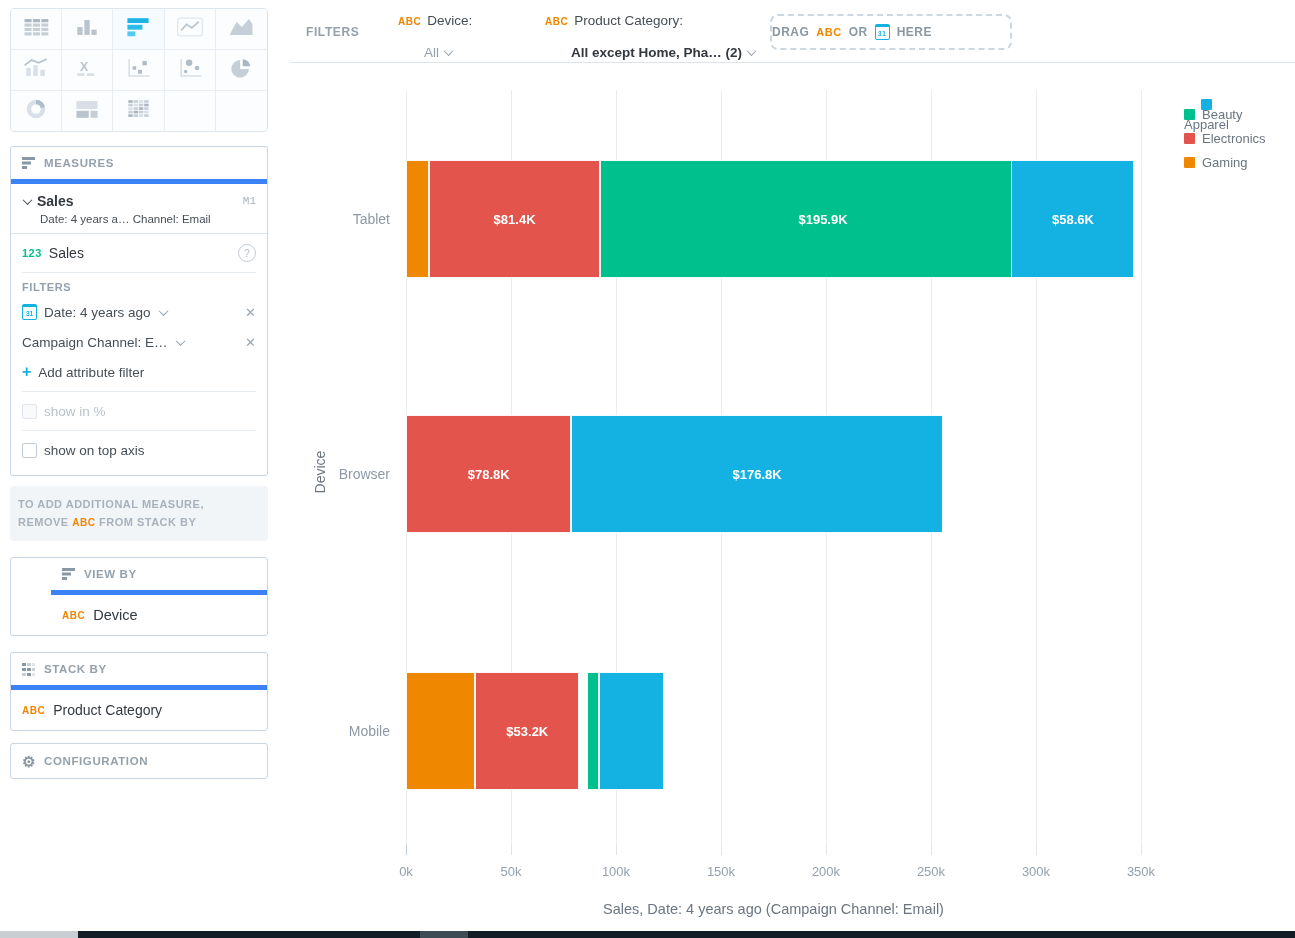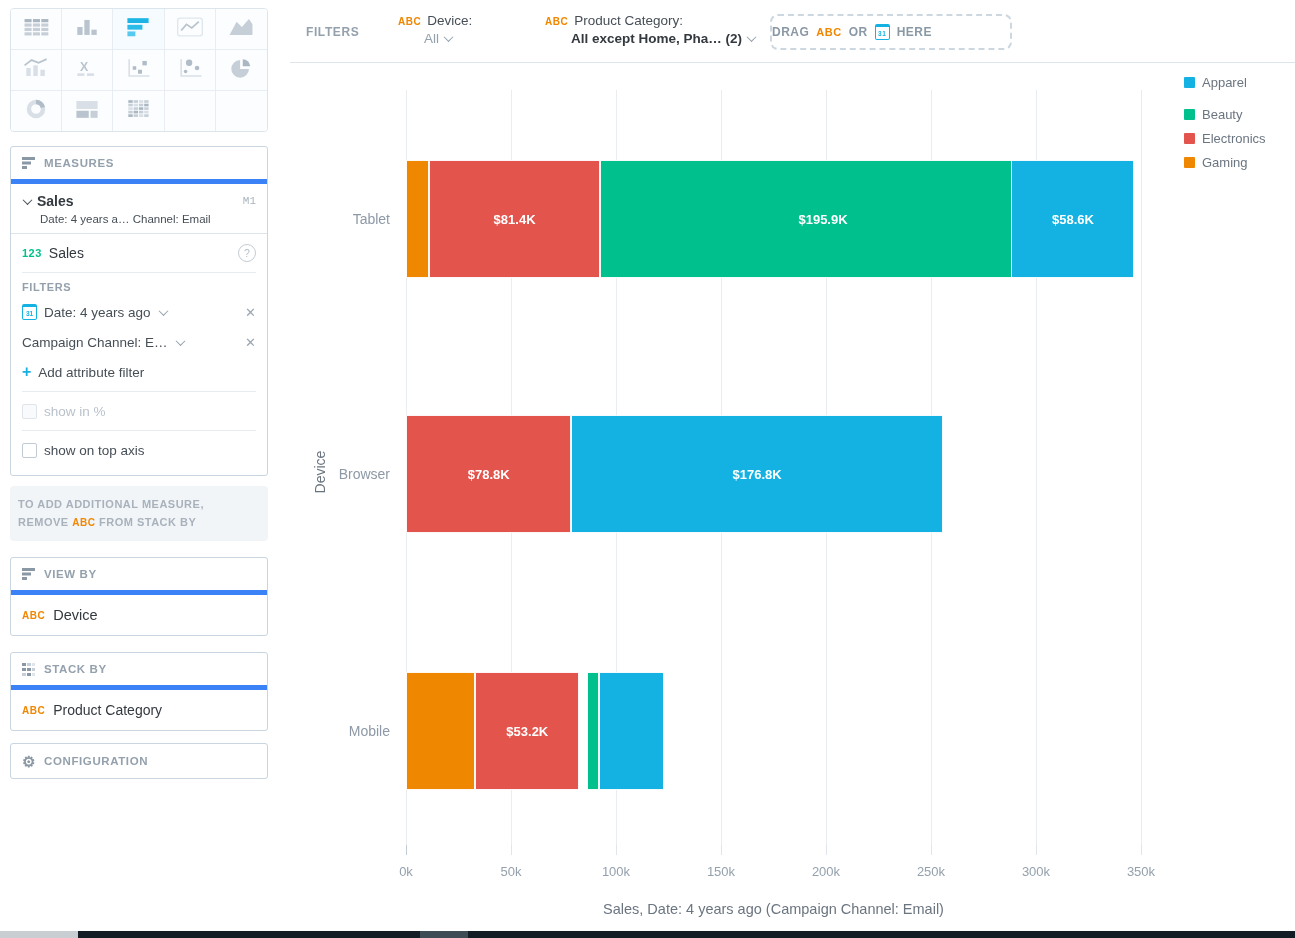--- a/index.html
+++ b/index.html
@@ -42,21 +42,21 @@
   .cb{width:13px;height:13px;border:1px solid #c2cbd4;border-radius:2px;background:#fff;flex:0 0 auto;}
   .cb.dis{border-color:#dfe5ea;background:#f8fafb;}
   .lbl.dis{color:#b9c2cb;}
   .note-box{margin-top:10px;background:#f2f5f8;border-radius:4px;padding:10px 8px;text-align:left;font-size:11px;font-weight:bold;letter-spacing:.5px;color:#a8b2bc;line-height:1.6;}
   .bucket-row{display:flex;align-items:center;gap:8px;min-height:40px;padding:0 11px;}
   
   #filterbar{position:absolute;left:290px;top:0;width:1005px;height:62px;border-bottom:1px solid #dde4ea;}
   .fb-label{position:absolute;left:16px;top:25px;font-size:12px;font-weight:bold;letter-spacing:.6px;color:#94a1ad;}
   .fb-item{position:absolute;top:13px;cursor:pointer;}
   .fb-r1{display:flex;align-items:baseline;gap:6px;font-size:13.5px;color:#464e56;}
-  .fb-r2{margin:3px 0 0 26px;font-size:13.5px;color:#94a1ad;display:flex;align-items:center;gap:4px;}
+  .fb-r2{margin:17px 0 0 26px;font-size:13.5px;color:#94a1ad;display:flex;align-items:center;gap:4px;}
   .fb-r2 .val-b{color:#33393f;font-weight:bold;}
   .dropzone{position:absolute;left:480px;top:14px;width:238px;height:32px;border:2px dashed #ccd7e0;border-radius:8px;display:flex;align-items:center;justify-content:flex-start;gap:7px;font-size:12px;font-weight:bold;letter-spacing:.5px;color:#8a98a5;background:#fff;}
   
   #chart{position:absolute;left:290px;top:63px;width:1005px;height:868px;}
   .gridline{position:absolute;width:1px;background:#e9edf0;top:27px;height:765px;}
   .tickstub{position:absolute;width:1px;height:10px;top:782px;background:#dfe5ea;}
   .ticklabel{position:absolute;top:801px;width:60px;text-align:center;font-size:13px;color:#94a1ad;}
   .rowlabel{position:absolute;left:4px;width:96px;text-align:right;font-size:14px;color:#8d99a6;}
   .seg{position:absolute;height:118px;box-sizing:border-box;border:1px solid rgba(255,255,255,.95);display:flex;align-items:center;justify-content:center;overflow:hidden;}
   .seg span{font-size:13px;font-weight:bold;color:#fff;white-space:nowrap;}
@@ -270,21 +270,21 @@
     </div>
   </div>
 
   <div class="note-box">
     <span>TO ADD ADDITIONAL MEASURE,</span><br>
     <span>REMOVE</span>
     <span class="tag-abc">ABC</span>
     <span>FROM STACK BY</span>
   </div>
 
-  <div class="panel" style="margin-top:16px;">
+  <div class="panel" style="margin-top:16px;padding-left:40px;">
     <div class="panel-header bordered">
       <span class="hdr-ico">
         <svg width="14" height="12" viewBox="0 0 14 12">
             <g fill="#8a98a5">
               <rect x="0" y="0" width="13" height="3"></rect>
               <rect x="0" y="4.5" width="9" height="3"></rect>
               <rect x="0" y="9" width="5" height="3"></rect>
             </g>
           </svg>
       </span>
@@ -405,21 +405,21 @@
     <div class="seg" style="left: 281.48px; top: 352px; width: 371.28px; background: rgb(20, 178, 226);">
       <span>$176.8K</span>
     </div>
     <div class="rowlabel" style="top: 660px;">Mobile</div>
     <div class="seg" style="left: 116px; top: 609px; width: 69.3px; background: rgb(240, 135, 0);"></div>
     <div class="seg" style="left: 185.3px; top: 609px; width: 104px; background: rgb(226, 84, 76);">
       <span>$53.2K</span>
     </div>
     <div class="seg" style="left: 297.02px; top: 609px; width: 11.55px; background: rgb(0, 193, 141);"></div>
     <div class="seg" style="left: 308.57px; top: 609px; width: 65.1px; background: rgb(20, 178, 226);"></div>
-    <div class="legend-item" style="top: 12px;">
+    <div class="legend-item" style="top: 36px; flex-direction: column;">
       <span class="legend-sw" style="background: rgb(20, 178, 226);"></span>
       <span class="legend-tx">Apparel</span>
     </div>
     <div class="legend-item" style="top: 44px; align-items: center;">
       <span class="legend-sw" style="background: rgb(0, 193, 141);"></span>
       <span class="legend-tx">Beauty</span>
     </div>
     <div class="legend-item" style="top: 68px;">
       <span class="legend-sw" style="background: rgb(226, 84, 76);"></span>
       <span class="legend-tx">Electronics</span>

